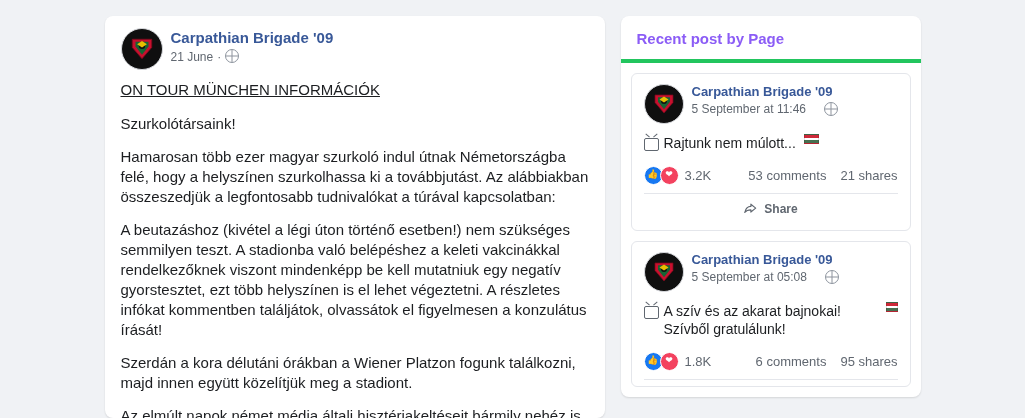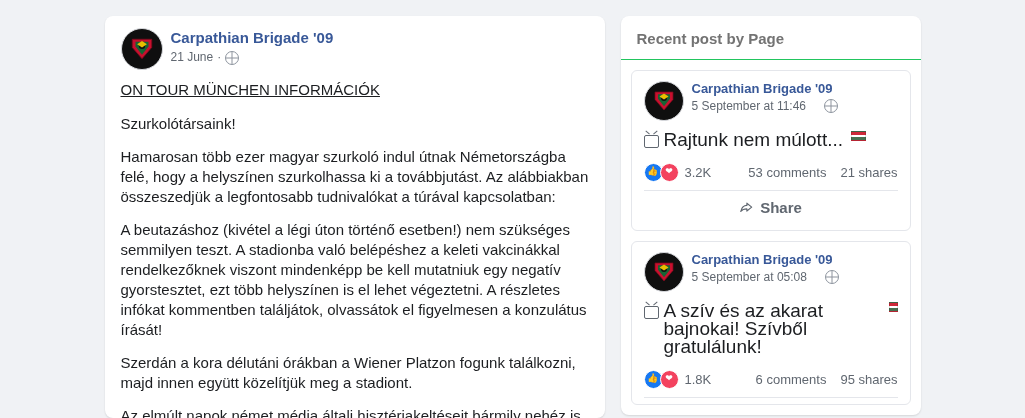--- a/index.html
+++ b/index.html
@@ -69,21 +69,21 @@
   }
   .page-name {
     color: #385898;
     font-weight: bold;
     font-size: 15px;
     line-height: 18px;
     cursor: pointer;
   }
   .meta {
     display: flex;
-    align-items: flex-end;
+    align-items: flex-start;
     gap: 4px;
     color: #606770;
     font-size: 12px;
     line-height: 16px;
     margin-top: 2px;
   }
   .globe {
     width: 12px;
     height: 12px;
     border-radius: 50%;
@@ -134,22 +134,22 @@
   .recent-card {
     background: #ffffff;
     border-radius: 8px;
     box-shadow: 0 1px 2px rgba(0,0,0,0.12);
     box-sizing: border-box;
   }
   .recent-header {
     padding: 14px 16px 12px 16px;
     font-weight: bold;
     font-size: 15px;
-    color: #737373;
-    border-bottom: 1px solid #22c55e;
+    color: #8b5cf6;
+    border-bottom: 4px solid #22c55e;
   }
   .mini-post {
     margin: 10px;
     border: 1px solid #e4e6eb;
     border-radius: 6px;
     background: #fff;
     padding: 10px 12px 6px 12px;
   }
   .mini-head {
     display: flex;
@@ -183,21 +183,21 @@
   }
   .mini-meta {
     display: flex;
     align-items: center;
     gap: 18px;
     color: #606770;
     font-size: 12px;
     margin-top: 2px;
   }
   .mini-text {
-    font-size: 19px;
+    font-size: 14px;
     line-height: 18px;
     color: #1c1e21;
     margin: 10px 0 10px 0;
     display: flex;
     gap: 5px;
     align-items: flex-start;
   }
   .tv-icon {
     width: 13px;
     height: 11px;
@@ -260,21 +260,21 @@
   .counts-spacer { flex: 1; }
   .count-link { margin-left: 14px; cursor: pointer; }
 
   .share-row {
     display: flex;
     align-items: center;
     justify-content: center;
     gap: 7px;
     padding: 8px 0 8px 0;
     color: #606770;
-    font-size: 15px;
+    font-size: 12px;
     font-weight: bold;
     cursor: pointer;
   }
   .share-arrow {
     width: 14px;
     height: 14px;
     position: relative;
   }
   .share-arrow svg { display: block; }
 </style>

